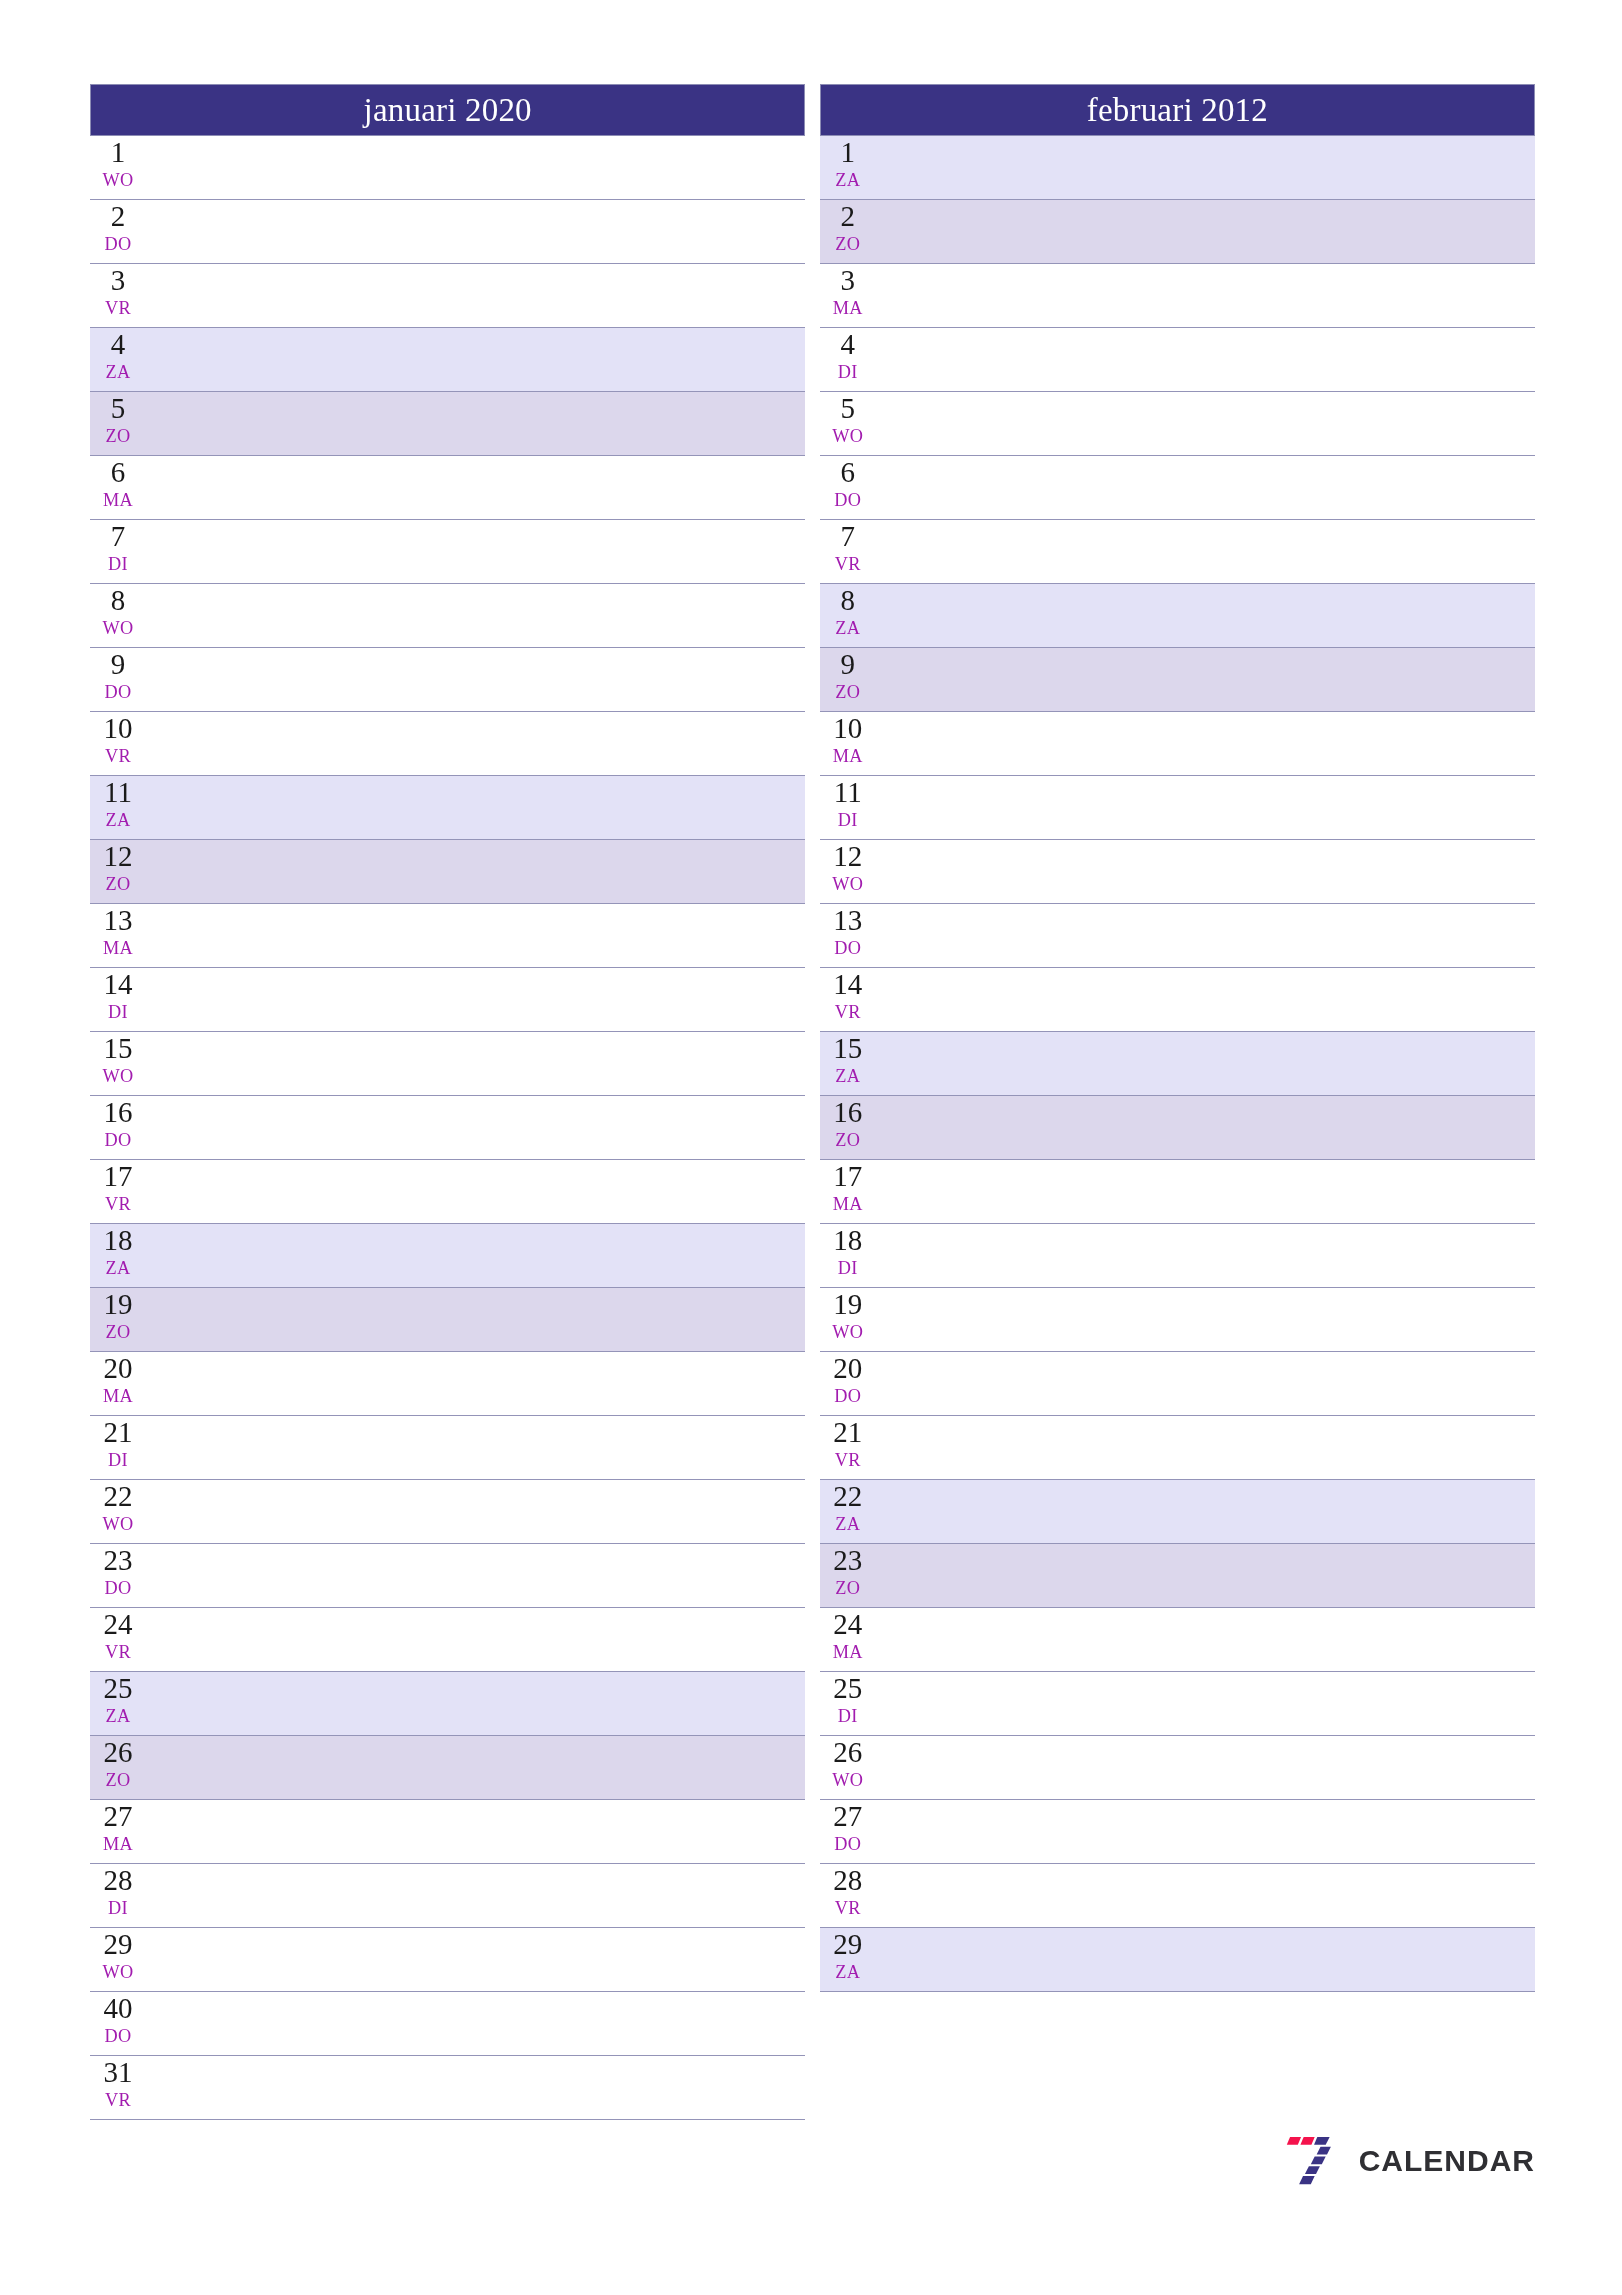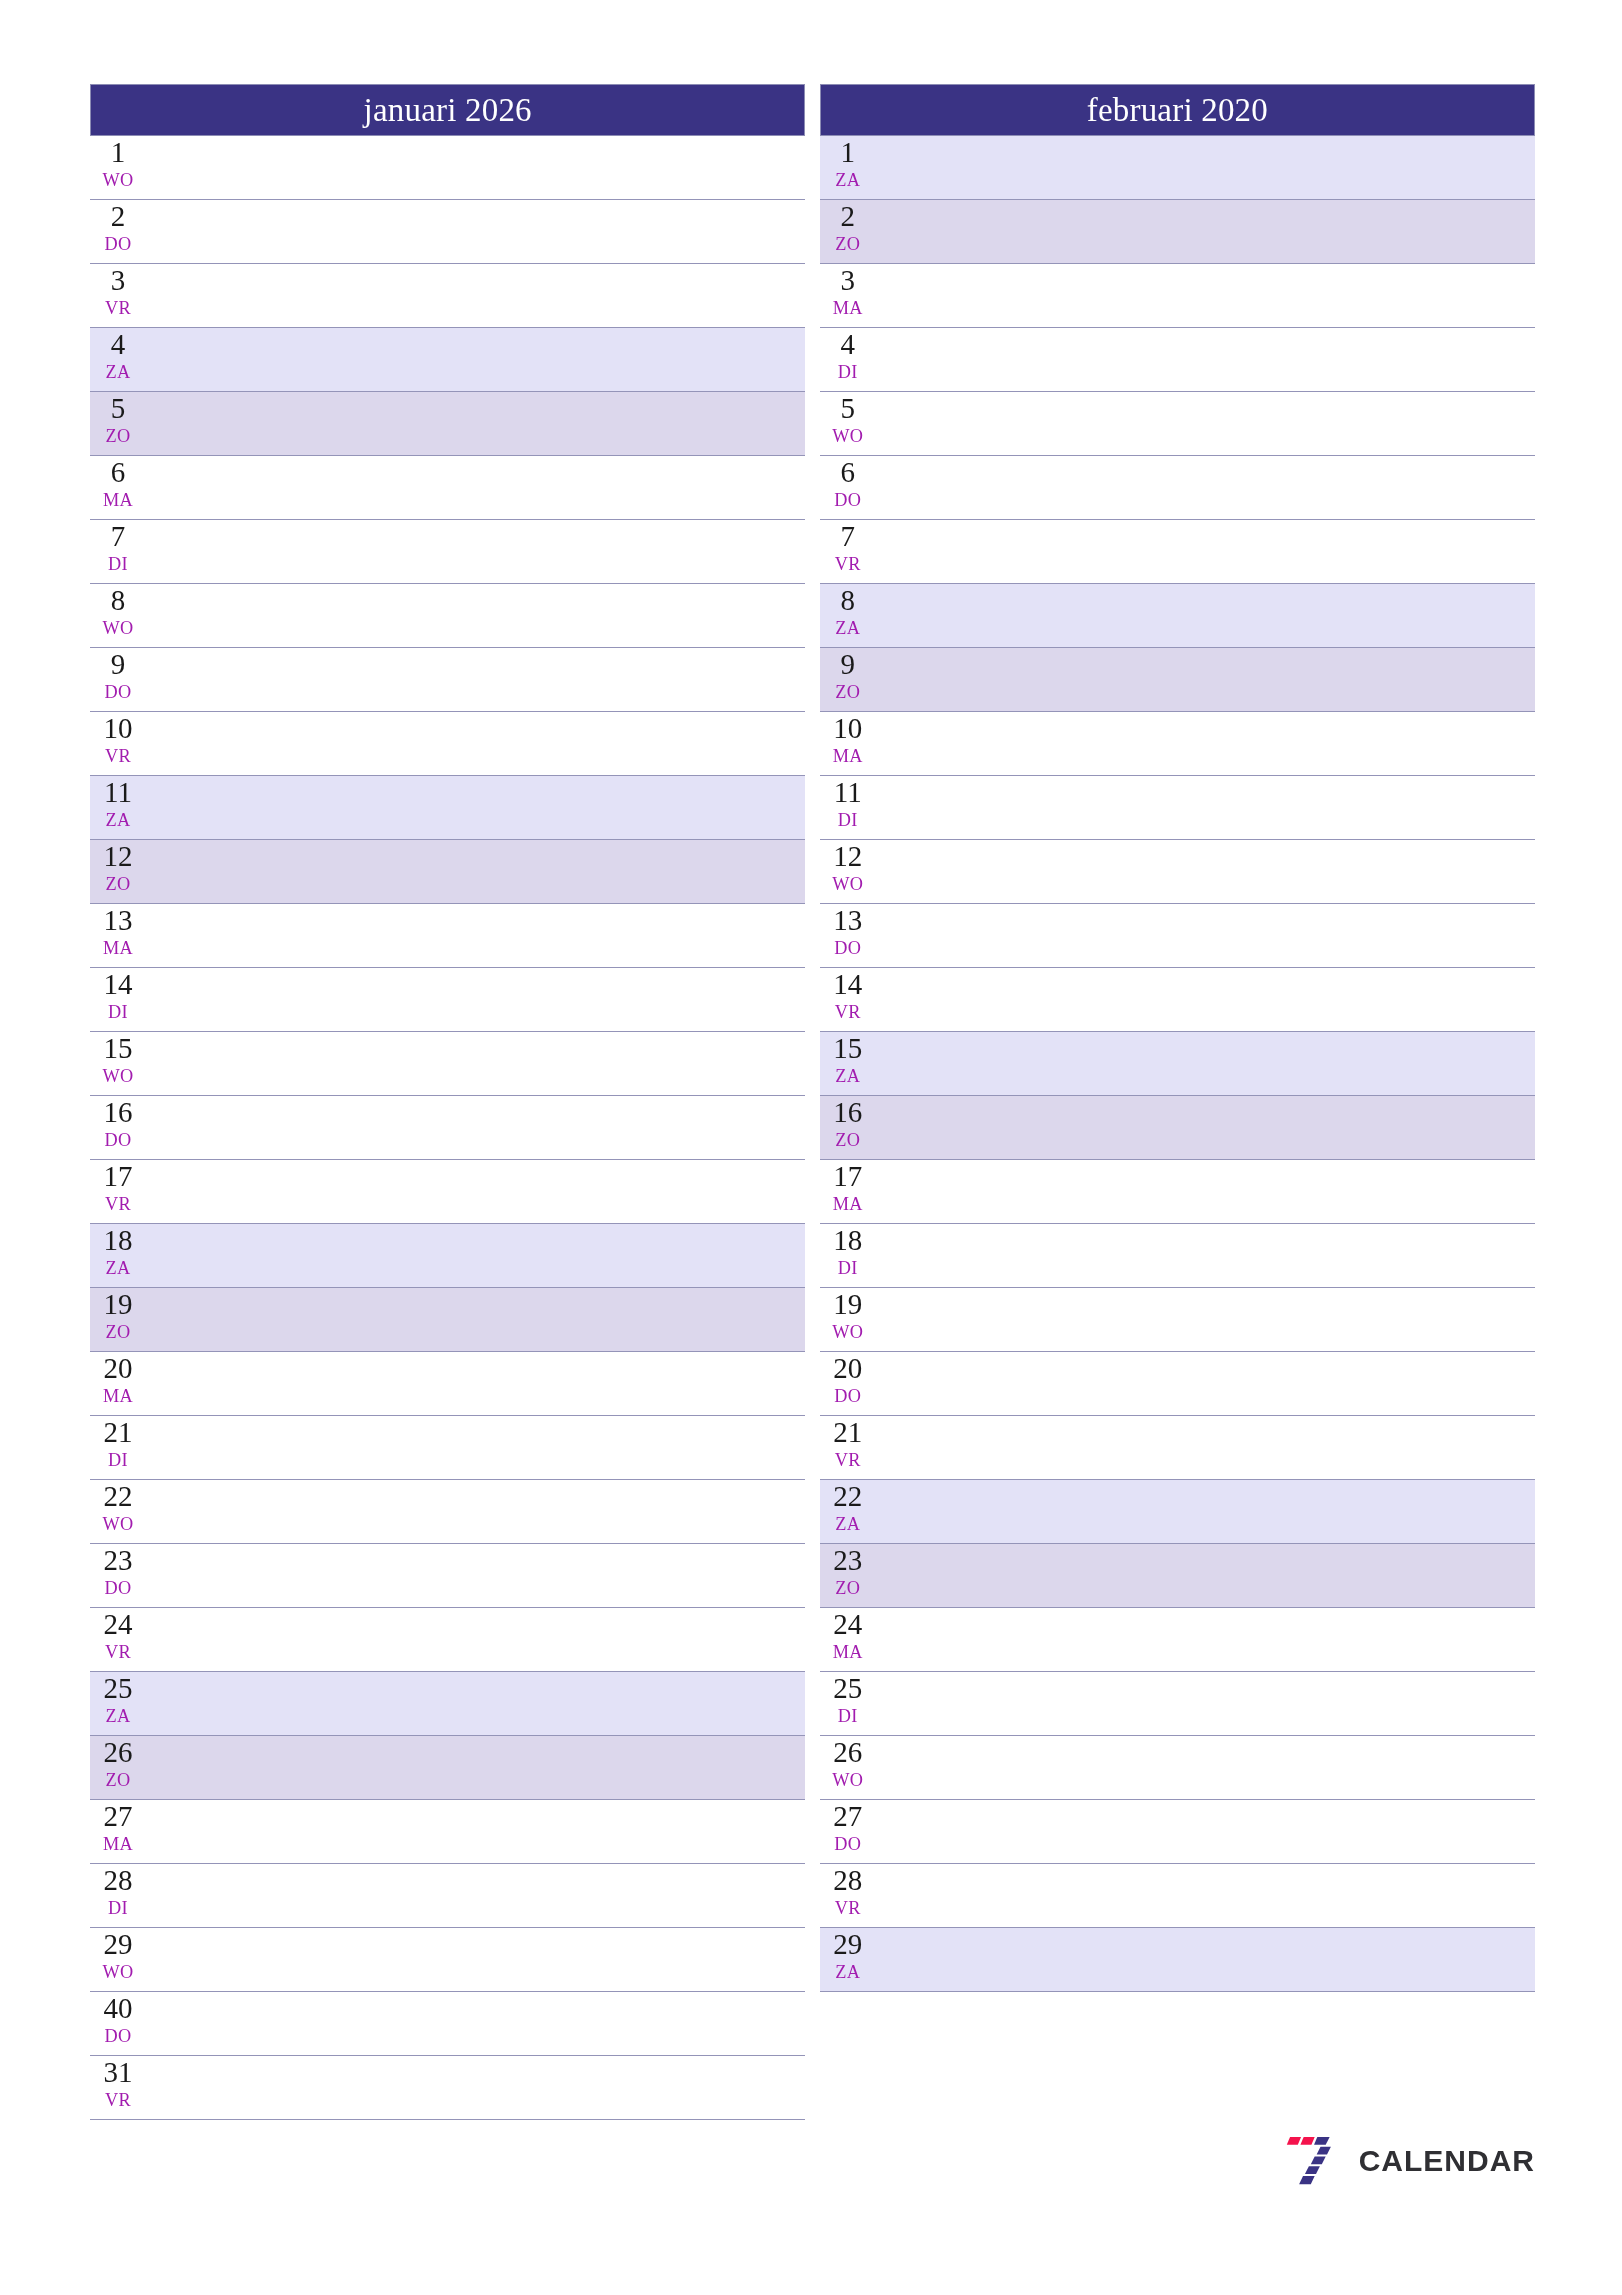--- a/index.html
+++ b/index.html
@@ -133,21 +133,21 @@
 </style>
 </head>
 <body>
 
 <div id="page">
 
   <div class="months">
 
     <div class="month">
       <div class="month-header">
-        <div class="month-title">januari 2026</div>
+        <div class="month-title">januari 2020</div>
       </div>
       <div class="days">
           <div class="day-row">
             <div class="day-num">1</div>
             <div class="day-abbr">WO</div>
           </div>
           <div class="day-row">
             <div class="day-num">2</div>
             <div class="day-abbr">DO</div>
           </div>
@@ -265,21 +265,21 @@
           </div>
           <div class="day-row">
             <div class="day-num">31</div>
             <div class="day-abbr">VR</div>
           </div>
         </div>
     </div>
 
     <div class="month">
       <div class="month-header">
-        <div class="month-title">februari 2020</div>
+        <div class="month-title">februari 2012</div>
       </div>
       <div class="days">
           <div class="day-row sat">
             <div class="day-num">1</div>
             <div class="day-abbr">ZA</div>
           </div>
           <div class="day-row sun">
             <div class="day-num">2</div>
             <div class="day-abbr">ZO</div>
           </div>

